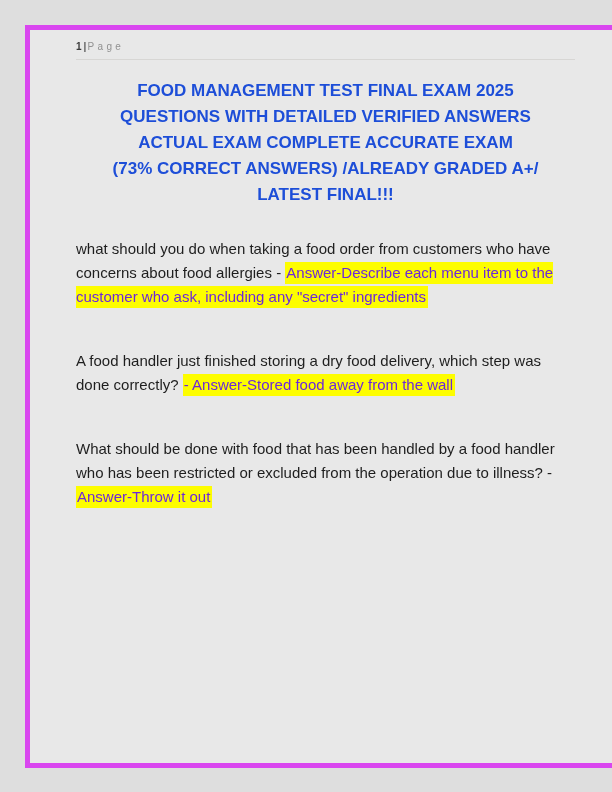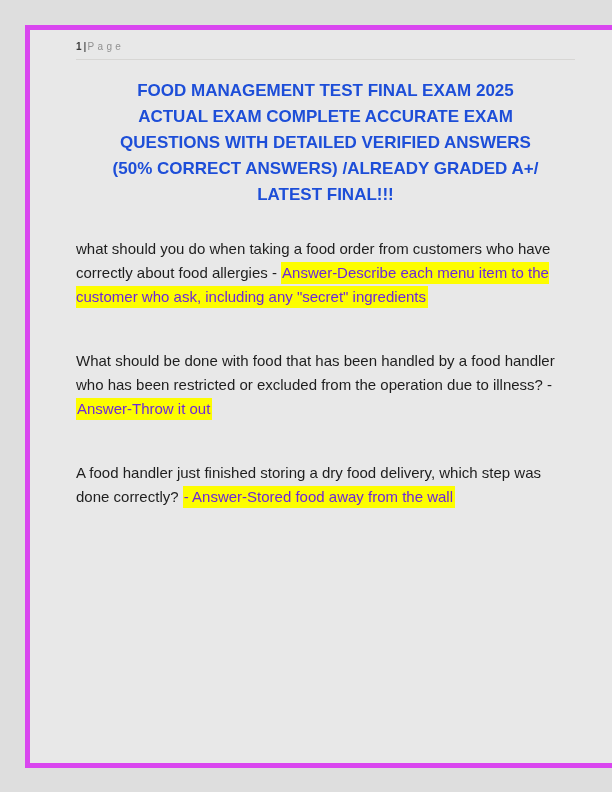--- a/index.html
+++ b/index.html
@@ -78,29 +78,29 @@
 
 <div class="canvas">
   <div class="page">
 
     <div class="page-header">
       <span class="pnum">1</span><span class="psep">|</span><span class="plabel">Page</span>
     </div>
 
     <div class="doc-title">
       <div class="title-line">FOOD MANAGEMENT TEST FINAL EXAM 2025</div>
+      <div class="title-line">QUESTIONS WITH DETAILED VERIFIED ANSWERS</div>
       <div class="title-line">ACTUAL EXAM COMPLETE ACCURATE EXAM</div>
-      <div class="title-line">QUESTIONS WITH DETAILED VERIFIED ANSWERS</div>
-      <div class="title-line">(50% CORRECT ANSWERS) /ALREADY GRADED A+/</div>
+      <div class="title-line">(73% CORRECT ANSWERS) /ALREADY GRADED A+/</div>
       <div class="title-line">LATEST FINAL!!!</div>
     </div>
 
     <div class="questions">
-      <p class="qa"><span>what should you do when taking a food order from customers who have correctly about food allergies - </span><mark class="answer-highlight">Answer-Describe each menu item to the customer who ask, including any "secret" ingredients</mark></p>
+      <p class="qa"><span>what should you do when taking a food order from customers who have concerns about food allergies - </span><mark class="answer-highlight">Answer-Describe each menu item to the customer who ask, including any "secret" ingredients</mark></p>
 
 
+      <p class="qa"><span>A food handler just finished storing a dry food delivery, which step was done correctly? </span><mark class="answer-highlight">- Answer-Stored food away from the wall</mark></p>
+
       <p class="qa"><span>What should be done with food that has been handled by a food handler who has been restricted or excluded from the operation due to illness? - </span><mark class="answer-highlight">Answer-Throw it out</mark></p>
-
-      <p class="qa"><span>A food handler just finished storing a dry food delivery, which step was done correctly? </span><mark class="answer-highlight">- Answer-Stored food away from the wall</mark></p>
     </div>
 
   </div>
 </div>
 
 </body></html>

